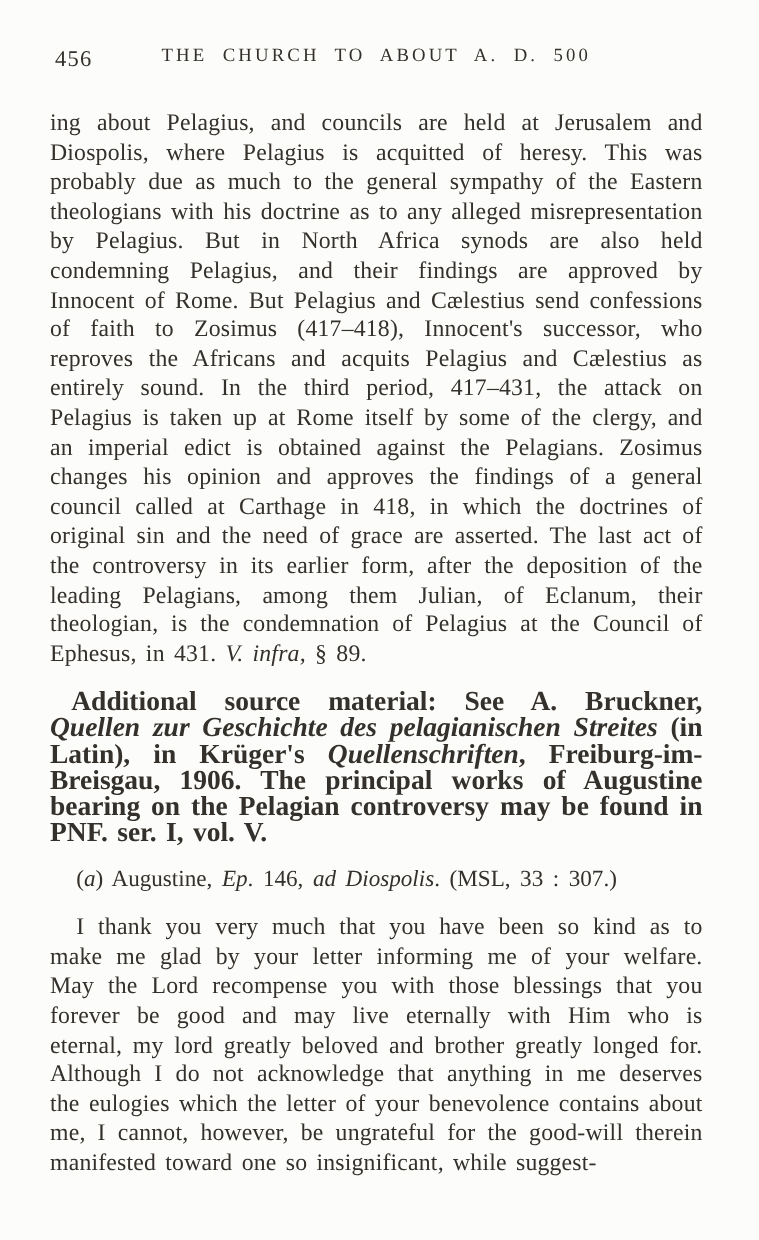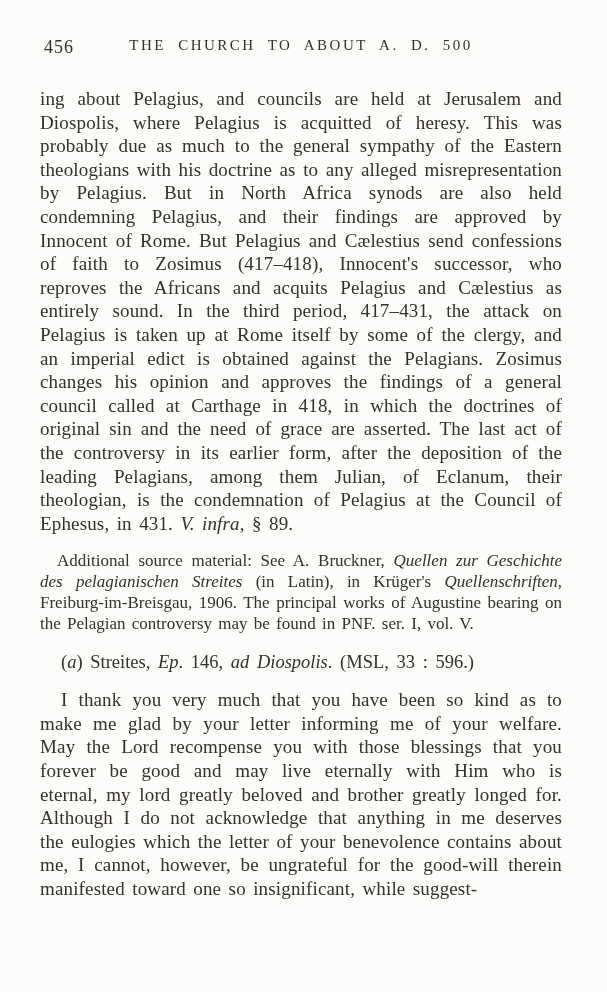--- a/index.html
+++ b/index.html
@@ -50,24 +50,25 @@
   }
   p { margin: 0; text-align: justify; }
   .body-text {
     font-size: 19px;
     line-height: 23.6px;
     word-spacing: 2.5px;
     letter-spacing: 0.15px;
   }
   .para-1 { margin-top: 24px; }
   .note {
-    font-size: 17px;
+    font-size: 22px;
     line-height: 21px;
     text-indent: 17px;
     word-spacing: 2px;
+    font-weight: bold;
   }
   .note-1 { margin-top: 15px; }
   .section-heading {
     margin-top: 16px;
     font-size: 18.5px;
     line-height: 24px;
     text-indent: 21px;
     text-align: left;
     word-spacing: 3px;
   }
@@ -82,19 +83,19 @@
 
     <header class="running-head">
       <span class="page-number">456</span>
       <h1 class="running-title">THE CHURCH TO ABOUT A. D. 500</h1>
     </header>
 
     <p class="body-text para-1"><span>ing about Pelagius, and councils are held at Jerusalem and Diospolis, where Pelagius is acquitted of heresy. This was probably due as much to the general sympathy of the Eastern theologians with his doctrine as to any alleged misrepresentation by Pelagius. But in North Africa synods are also held condemning Pelagius, and their findings are approved by Innocent of Rome. But Pelagius and Cælestius send confessions of faith to Zosimus (417–418), Innocent's successor, who reproves the Africans and acquits Pelagius and Cælestius as entirely sound. In the third period, 417–431, the attack on Pelagius is taken up at Rome itself by some of the clergy, and an imperial edict is obtained against the Pelagians. Zosimus changes his opinion and approves the findings of a general council called at Carthage in 418, in which the doctrines of original sin and the need of grace are asserted. The last act of the controversy in its earlier form, after the deposition of the leading Pelagians, among them Julian, of Eclanum, their theologian, is the condemnation of Pelagius at the Council of Ephesus, in 431. </span><i>V. infra</i><span>, § 89.</span></p>
 
     <p class="note note-1"><span>Additional source material: See A. Bruckner, </span><i>Quellen zur Geschichte des pelagianischen Streites</i><span> (in Latin), in Krüger's </span><i>Quellenschriften</i><span>, Freiburg-im-Breisgau, 1906. The principal works of Augustine bearing on the Pelagian controversy may be found in PNF. ser. I, vol. V.</span></p>
 
-    <p class="section-heading"><span>(</span><i>a</i><span>) Streites, </span><i>Ep</i><span>. 146, </span><i>ad Diospolis</i><span>. (MSL, 33 : 596.)</span></p>
+    <p class="section-heading"><span>(</span><i>a</i><span>) Augustine, </span><i>Ep</i><span>. 146, </span><i>ad Diospolis</i><span>. (MSL, 33 : 307.)</span></p>
 
 
     <p class="body-text para-2"><span>I thank you very much that you have been so kind as to make me glad by your letter informing me of your welfare. May the Lord recompense you with those blessings that you forever be good and may live eternally with Him who is eternal, my lord greatly beloved and brother greatly longed for. Although I do not acknowledge that anything in me deserves the eulogies which the letter of your benevolence contains about me, I cannot, however, be ungrateful for the good-will therein manifested toward one so insignificant, while suggest-</span></p>
 
   </div>
 </div>
 
 </body></html>

